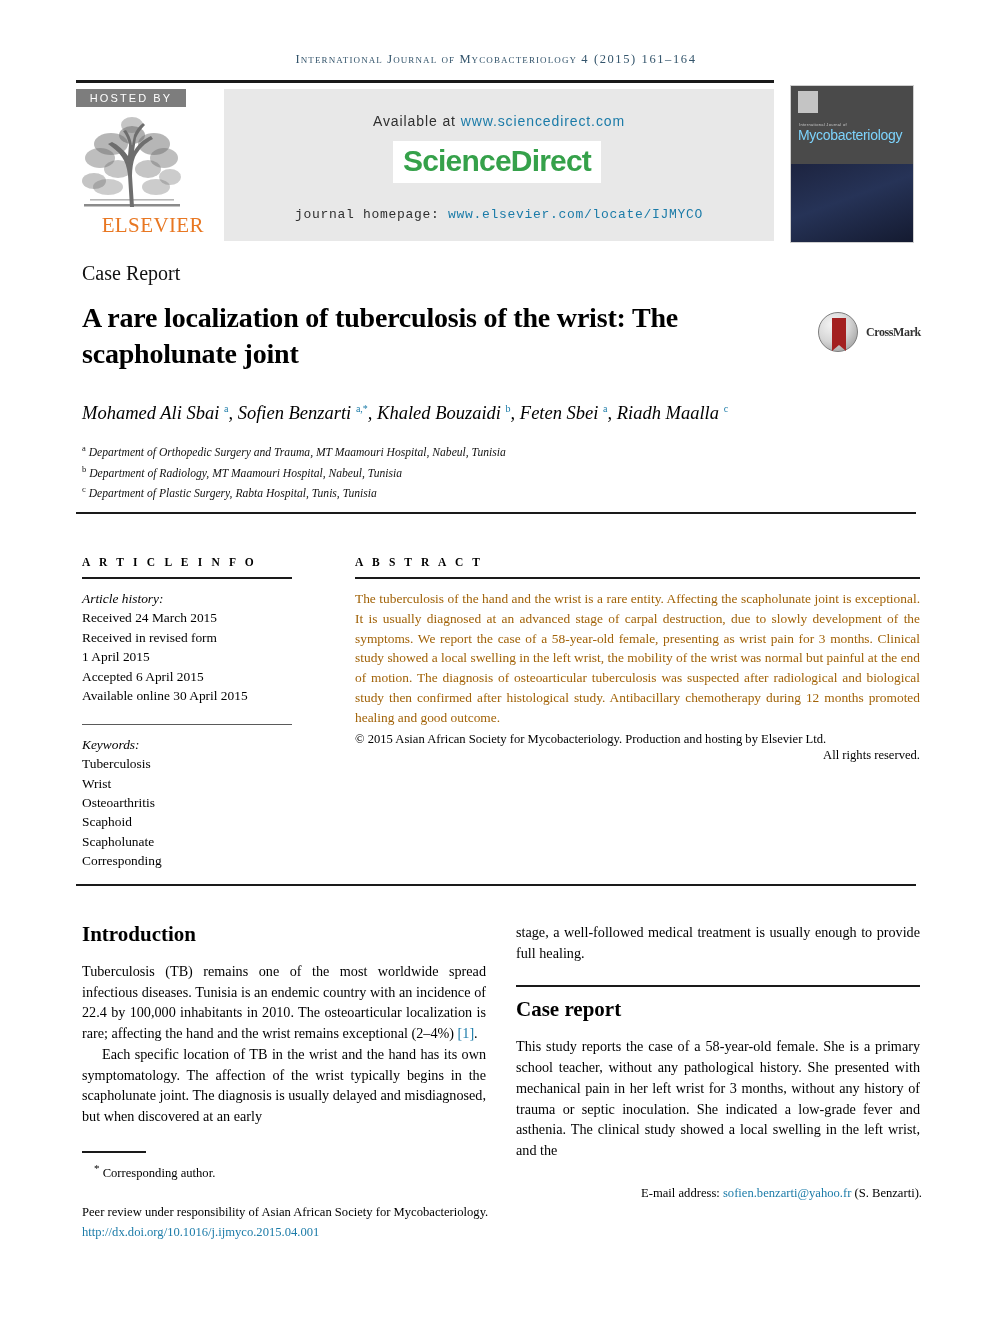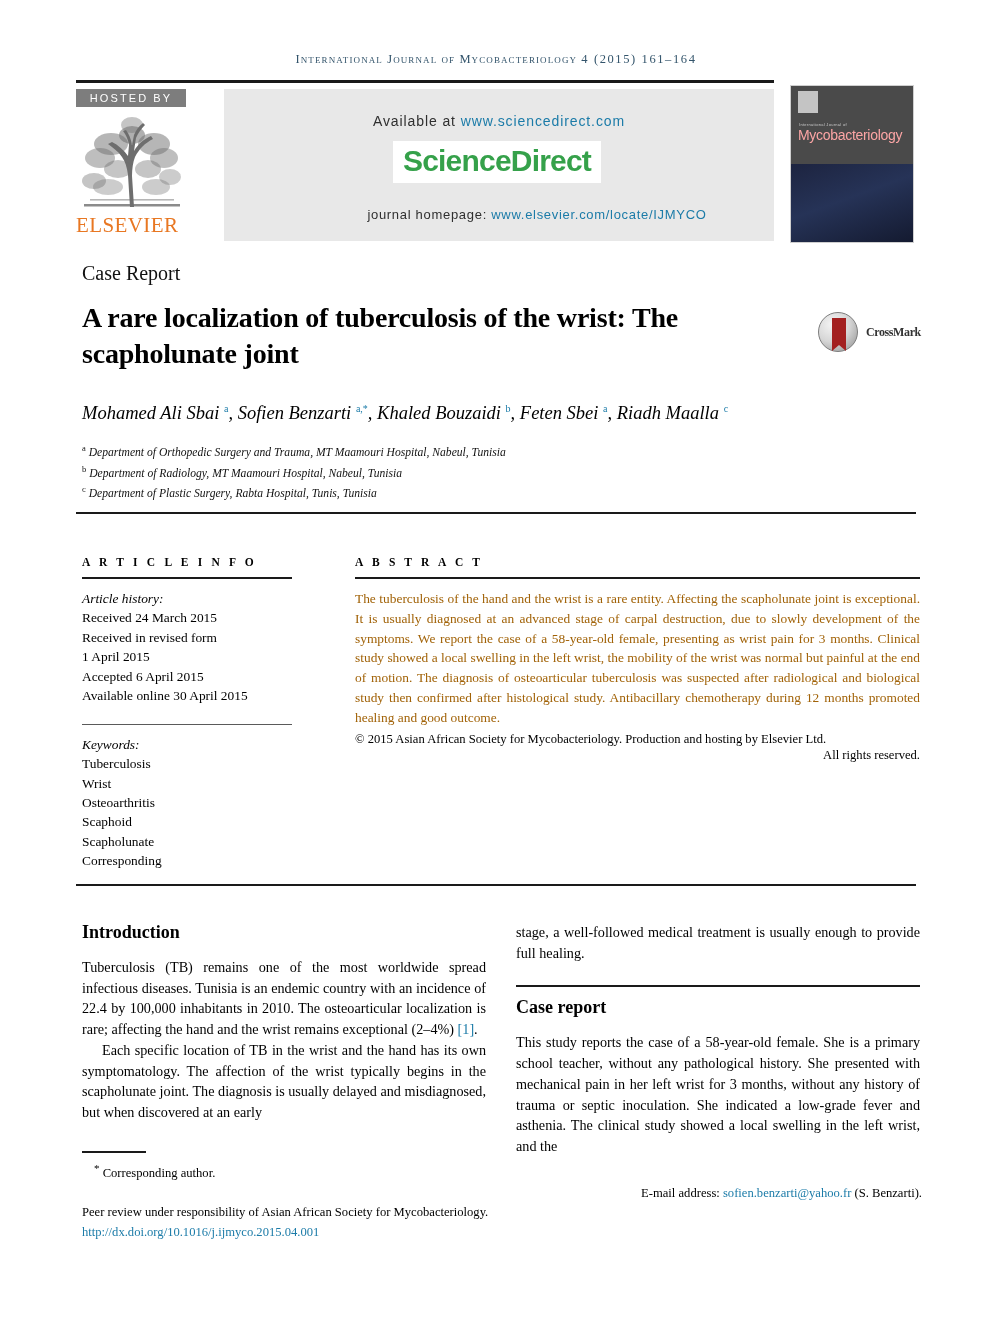--- a/index.html
+++ b/index.html
@@ -73,28 +73,28 @@
   }
   .elsevier-tree {
     position: absolute;
     left: 2px;
     top: 22px;
     width: 108px;
     height: 100px;
   }
   .elsevier-word {
     position: absolute;
-    left: 0px;
+    left: 16px;
     top: 124px;
     width: 112px;
     font-family: "Liberation Serif", serif;
     font-size: 21px;
     letter-spacing: 0.4px;
     color: #e87722;
-    text-align: left;
+    text-align: right;
   }
   .sd-panel {
     position: absolute;
     left: 148px;
     top: 9px;
     width: 550px;
     height: 152px;
     background: #e8e8e8;
   }
   .sd-avail {
@@ -124,25 +124,24 @@
     font-size: 30px;
     font-weight: bold;
     letter-spacing: -0.8px;
     color: #35a14a;
   }
   .sd-home {
     position: absolute;
     left: 0; top: 118px;
     width: 550px;
     text-align: center;
-    font-family: Liberation Sans, sans-serif;
+    font-family: Liberation Mono, monospace;
     font-size: 13px;
     letter-spacing: 0.7px;
     color: #2f2f2f;
-    padding-left: 38px;
   }
   .sd-home .lnk { color: #1b7ba8; }
 
   
   .cover {
     position: absolute;
     left: 714px;
     top: 5px;
     width: 122px;
     height: 156px;
@@ -169,21 +168,21 @@
     font-family: "Liberation Sans", sans-serif;
     font-size: 4px;
     color: #c9c9c9;
     letter-spacing: .3px;
   }
   .cover-title {
     position: absolute;
     left: 7px; top: 41px;
     font-family: "Liberation Sans", sans-serif;
     font-size: 14px;
-    color: #fca5a5;
+    color: #7dd3fc;
     letter-spacing: -0.3px;
   }
   .cover-photo {
     position: absolute;
     left: 0; top: 78px;
     width: 122px; height: 78px;
     background:
       radial-gradient(ellipse 28px 16px at 92px 108px, rgba(120,150,215,.95) 0%, rgba(60,80,150,.25) 70%, transparent 100%),
       radial-gradient(ellipse 22px 13px at 70px 96px, rgba(150,185,235,.95) 0%, rgba(60,80,150,.2) 72%, transparent 100%),
       radial-gradient(ellipse 18px 11px at 46px 118px, rgba(120,160,225,.8) 0%, rgba(40,60,130,.2) 72%, transparent 100%),
@@ -374,21 +373,21 @@
   }
   .col-right {
     position: absolute;
     left: 516px;
     top: 922px;
     width: 404px;
   }
   h2.head {
     margin: 0 0 14px 0;
     font-family: "Liberation Serif", serif;
-    font-size: 18px;
+    font-size: 21px;
     font-weight: bold;
     color: #000;
   }
   .body-p {
     margin: 0;
     font-family: "Liberation Serif", serif;
     font-size: 14.2px;
     line-height: 1.46;
     text-align: justify;
     color: #000;

